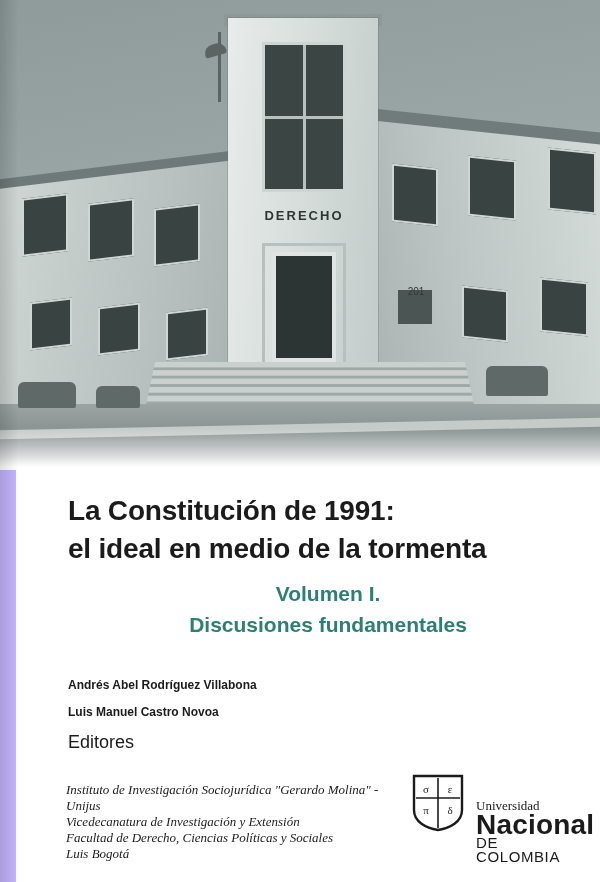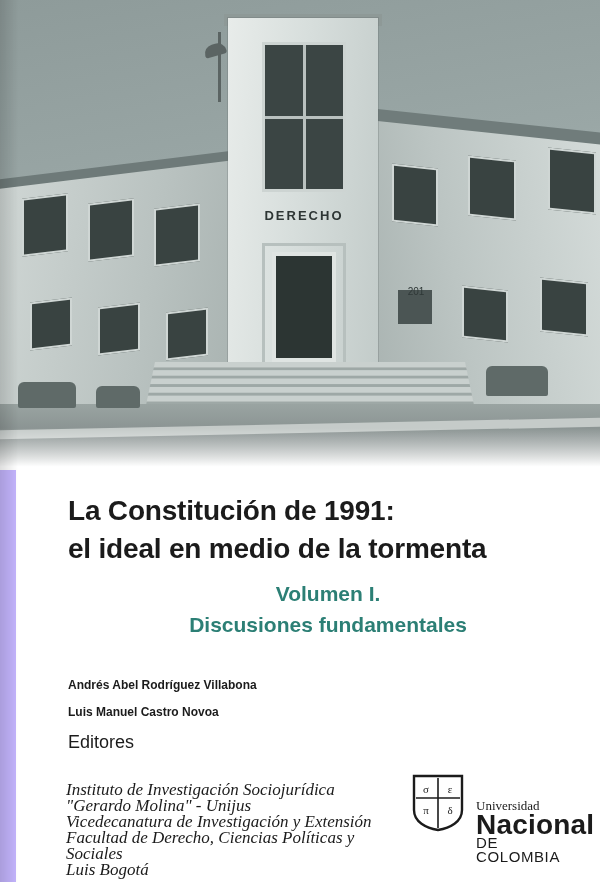--- a/index.html
+++ b/index.html
@@ -260,21 +260,21 @@
     color: #1b1b1b;
   }
   .affiliation-block {
     position: absolute;
     left: 50px; top: 312px;
     width: 330px;
   }
   .affiliation-line {
     font-family: "Liberation Serif", serif;
     font-style: italic;
-    font-size: 17px;
+    font-size: 13px;
     color: #1b1b1b;
     line-height: 16px;
   }
 
   
   .logo-block {
     position: absolute;
     left: 394px; top: 302px;
     width: 175px;
     height: 62px;

